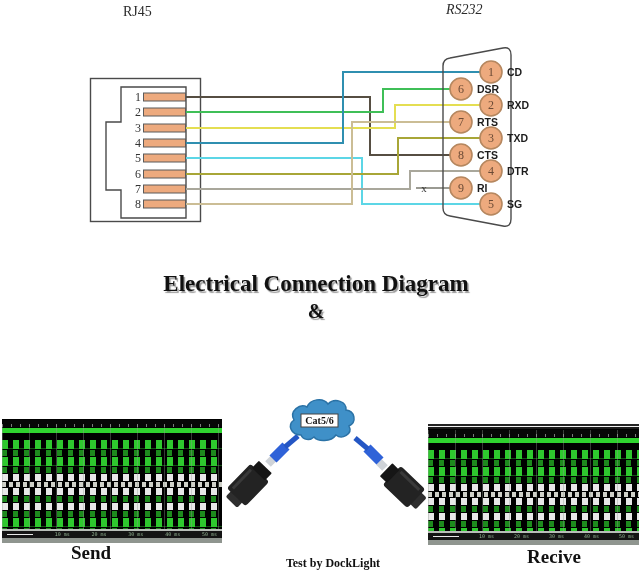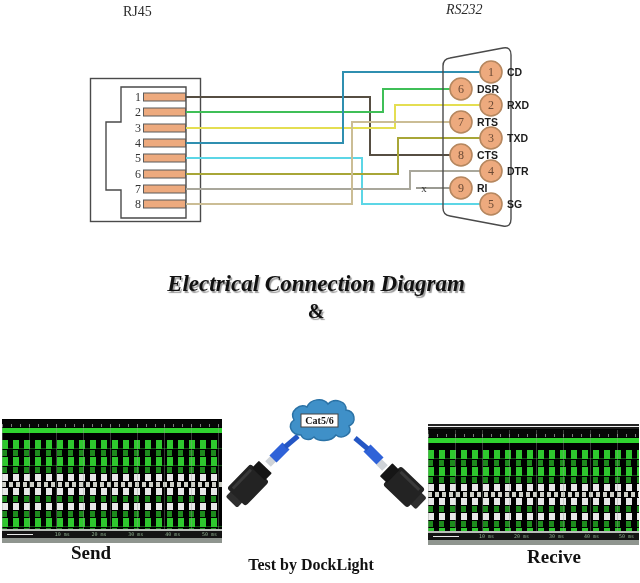--- a/index.html
+++ b/index.html
@@ -13,21 +13,21 @@
   .pinbar{fill:#edaa7e;stroke:#5b5b5b;stroke-width:1px;}
   .pinnum{font-size:12px;fill:#333;}
   .dbcirc{fill:#edaa7e;stroke:#b5875f;stroke-width:1.6px;}
   .dbnum{font-size:12px;fill:#6b4a35;text-anchor:middle;}
   .dblab{font-family:"Liberation Sans", sans-serif;font-weight:bold;font-size:10.5px;fill:#1c1c1c;}
   .wire{fill:none;stroke-width:2px;}
   .xmark{font-size:11px;fill:#333;text-anchor:middle;}
   
   #title{position:absolute;left:0;top:270px;width:632px;text-align:center;
          font-weight:bold;color:#111;text-shadow:1.5px 1.5px 1px #9a9a9a;}
-  #title .t1{font-size:23px;line-height:28px;font-style:italic;}
+  #title .t1{font-size:23px;line-height:28px;}
   #title .t2{font-size:20px;line-height:26px;}
   #title .t3{font-size:23px;line-height:28px;}
   
   .panel{position:absolute;background:#000;overflow:hidden;display:flex;flex-direction:column;}
   .rows{display:flex;flex-direction:column;gap:1px;flex:1;overflow:hidden;padding-top:1px;}
   .wrow{flex:none;}
   .r-ruler{height:7px;background-color:#060606;
      background-image:repeating-linear-gradient(90deg,#7a7a7a 0 1px,transparent 1px 9px);
      background-size:100% 3px;background-position:0 100%;background-repeat:no-repeat;}
   .r-bar{height:5px;background:#2fd32f;}
@@ -42,21 +42,21 @@
   .statusbar{height:7px;background:#141414;display:flex;align-items:center;justify-content:space-between;
      padding:0 5px;font-family:"DejaVu Sans Mono", monospace;font-size:5px;line-height:1;color:#8fae8f;flex:none;}
   .scale{display:inline-block;width:26px;height:1px;background:#e8e8e8;}
   .bstrip{height:5px;background:#8f958f;flex:none;}
   .grid{position:absolute;left:0;right:0;top:6px;bottom:14px;pointer-events:none;
      background:repeating-linear-gradient(90deg,rgba(145,155,145,.38) 0 1px,transparent 1px 27px);}
   
   .cap{position:absolute;text-align:center;font-weight:bold;color:#111;}
   #cap-send{left:11px;top:542px;width:160px;font-size:19px;}
   #cap-recive{left:474px;top:546px;width:160px;font-size:19px;}
-  #cap-test{left:231px;top:556px;width:160px;font-size:16px;font-weight:600;}
+  #cap-test{left:253px;top:556px;width:160px;font-size:12px;font-weight:600;}
 </style>
 </head>
 <body>
 
 <div id="page">
 
   <div id="lbl-rj45" class="hdr">RJ45</div>
   <div id="lbl-rs232" class="hdr">RS232</div>
 
   <svg width="640" height="250" viewBox="0 0 640 250" style="position:absolute;left:0;top:0">

